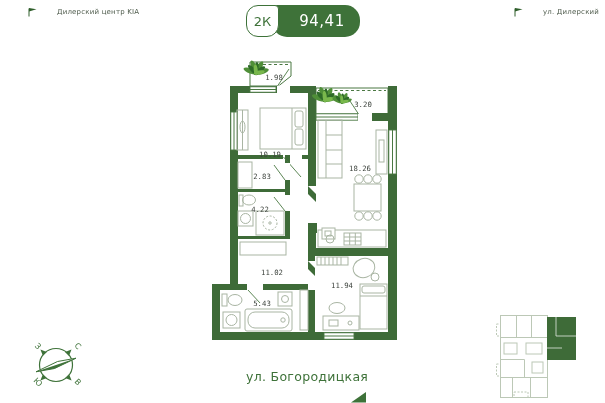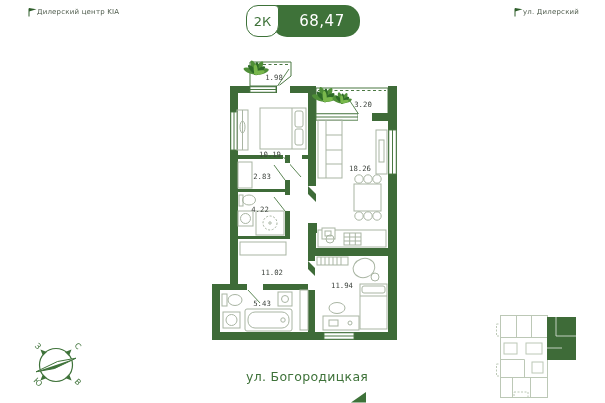--- a/index.html
+++ b/index.html
@@ -1,19 +1,19 @@
 <!DOCTYPE html>
 <html><head>
 <meta charset="utf-8">
 <style>
   html,body{margin:0;padding:0;background:#fff;}
   .canvas{position:relative;width:605px;height:403px;background:#fff;overflow:hidden;
           font-family:"DejaVu Sans",sans-serif;}
   
-  .landmark{position:absolute;display:flex;align-items:center;gap:0;
+  .landmark{position:absolute;display:flex;align-items:center;gap:20px;
             font-size:7px;color:#4E5B4C;letter-spacing:.2px;}
   .landmark svg{display:block;}
   
   .badge-wrap{position:absolute;left:246px;top:5px;height:32px;}
   .badge-leaf{position:absolute;left:0;top:0;width:33px;height:32px;background:#fff;
               border:1.6px solid #3E7239;border-radius:12px 4px 12px 12px;z-index:2;
               display:flex;align-items:center;justify-content:center;box-sizing:border-box;
               font-size:13px;color:#3E7239;}
   .badge-area{position:absolute;left:26px;top:0;width:88px;height:32px;background:#3E7239;
               border-radius:3px 15px 15px 15px;z-index:1;display:flex;align-items:center;
@@ -55,21 +55,21 @@
   <div class="landmark" style="left:514px;top:7px;">
     <svg width="9" height="10" viewBox="0 0 9 10">
       <line x1="1" y1="9.5" x2="1" y2="1.5" stroke="#2F5E2B" stroke-width="1"></line>
       <polygon points="1,1 8.5,2.2 1,4.4" fill="#2F5E2B"></polygon>
     </svg>
     <span>ул. Дилерский</span>
   </div>
 
   <div class="badge-wrap">
     <div class="badge-leaf">2К</div>
-    <div class="badge-area">68,47</div>
+    <div class="badge-area">94,41</div>
   </div>
 
   <svg class="plan" width="220" height="292" viewBox="0 0 220 292">
     <defs>
       <pattern id="diag" width="4" height="4" patternUnits="userSpaceOnUse" patternTransform="rotate(45)">
         <line x1="0" y1="0" x2="0" y2="4" stroke="#97A293" stroke-width="1"></line>
       </pattern>
       <g id="plant">
         <g fill="#4F8F38">
           <ellipse rx="7" ry="2.4" transform="rotate(-15) translate(5,0)"></ellipse>

